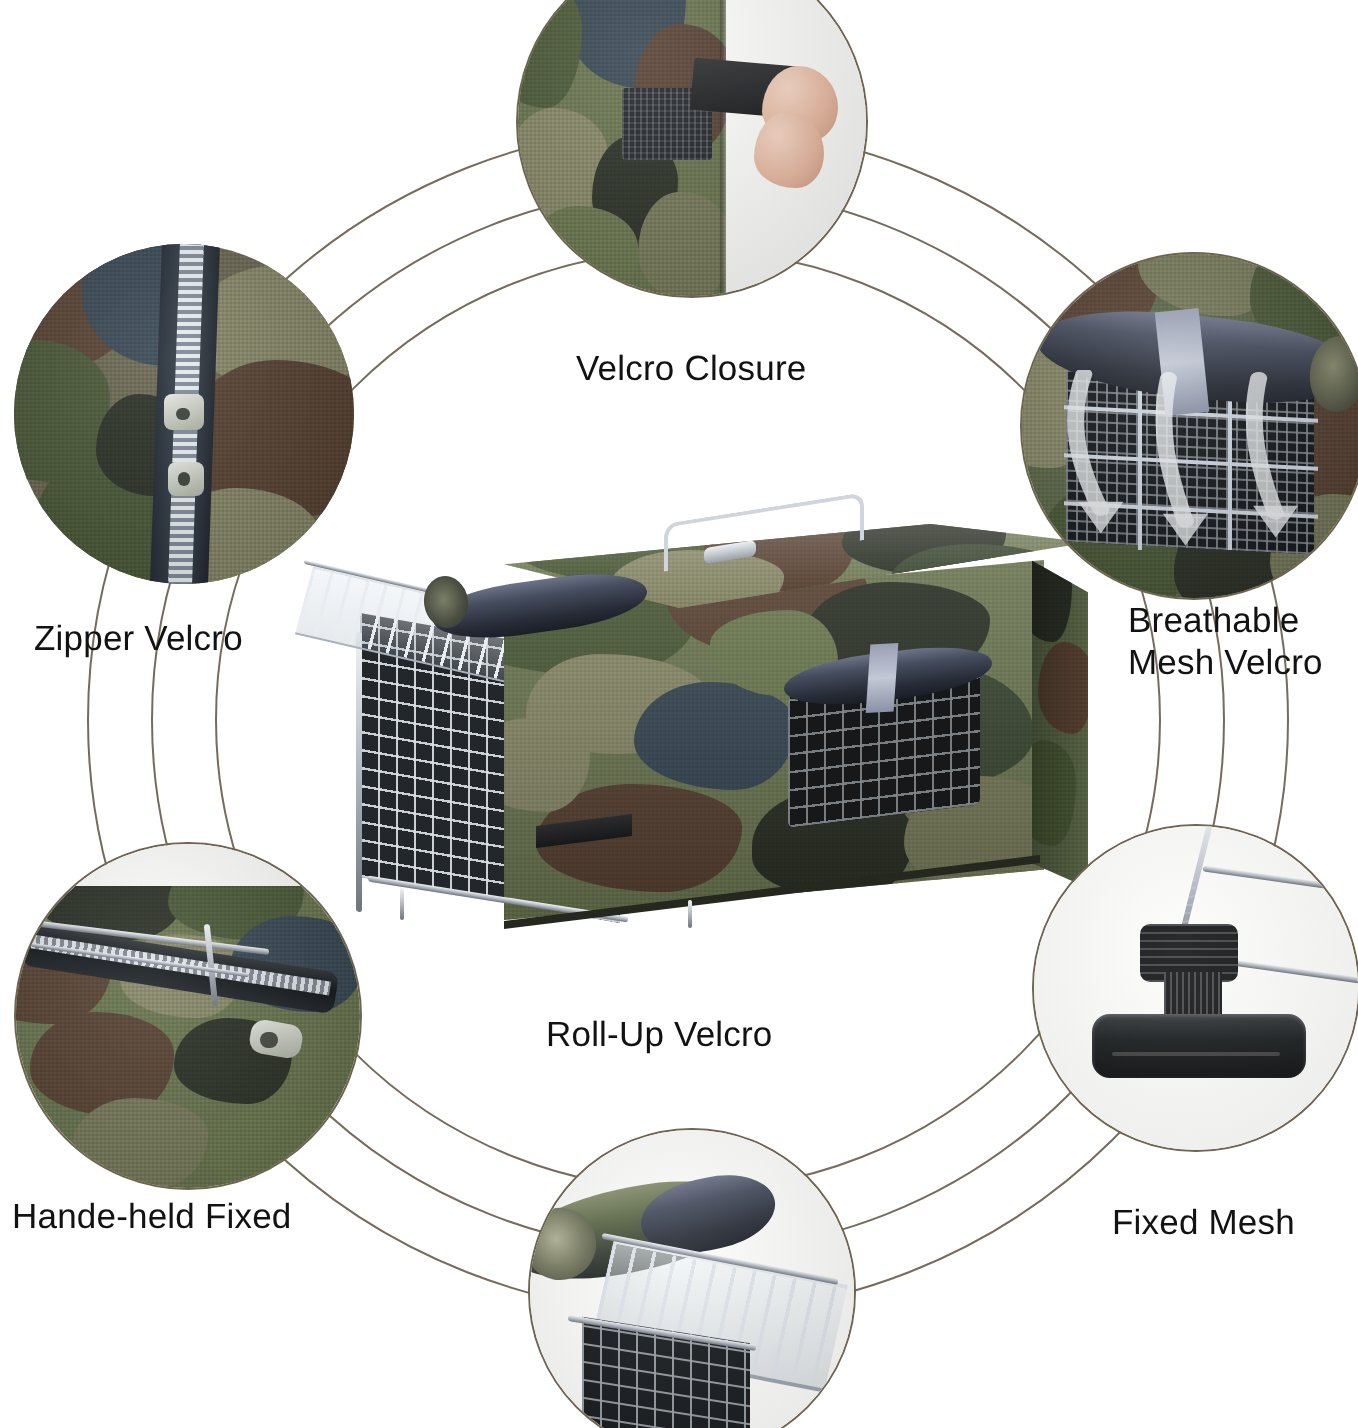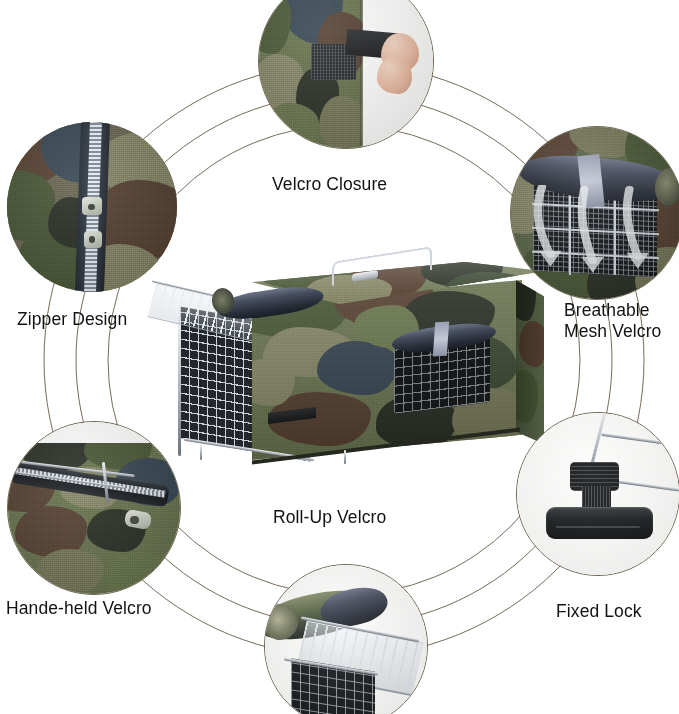--- a/index.html
+++ b/index.html
@@ -185,21 +185,21 @@
 
       <div class="velcro" style="left:30%;top:40%;width:26%;height:21%;"></div>
 
       <div class="blackstrap" style="left:50%;top:33%;width:30%;height:15%;transform:rotate(5deg);border-radius:2px;"></div>
 
       <div class="finger" style="left:70%;top:34%;width:22%;height:22%;"></div>
       <div class="finger" style="left:68%;top:47%;width:20%;height:22%;"></div>
       <div class="shade" style="background:radial-gradient(ellipse at 35% 30%,rgba(255,255,255,.12),rgba(0,0,0,.14));"></div>
     </div>
   </div>
-  <div class="flabel" style="left:272px;top:174px;">Velcro Closure</div>
+  <div class="flabel" style="left:288px;top:174px;">Velcro Closure</div>
 
   <div class="fcircle" style="left:7px;top:122px;width:170px;height:170px;">
     <div class="photo">
       <div class="camo" style="background-color:#6f6b55;">
         <div class="blob g3" style="left:-20%;top:-10%;width:58%;height:46%;"></div>
         <div class="blob g5" style="left:20%;top:-12%;width:40%;height:48%;"></div>
         <div class="blob g1" style="left:-14%;top:28%;width:42%;height:42%;"></div>
         <div class="blob g2" style="left:52%;top:6%;width:52%;height:38%;border-radius:55% 45% 40% 60%/50% 50% 50% 50%;"></div>
         <div class="blob g3" style="left:50%;top:34%;width:58%;height:46%;"></div>
         <div class="blob g1" style="left:6%;top:62%;width:44%;height:40%;"></div>
@@ -210,21 +210,21 @@
 
       <div class="ziptape" style="left:42%;top:-4%;width:17%;height:108%;transform:rotate(2deg);"></div>
       <div class="zipteeth" style="left:47%;top:-4%;width:7%;height:108%;transform:rotate(2deg);"></div>
       <div class="zippull" style="left:44%;top:44%;width:12%;height:11%;"></div>
       <div style="position:absolute;left:47.5%;top:48%;width:4%;height:4%;background:#3a4038;border-radius:50%;"></div>
       <div class="zippull" style="left:45%;top:64%;width:11%;height:10%;"></div>
       <div style="position:absolute;left:48%;top:67%;width:4%;height:4%;background:#3a4038;border-radius:50%;"></div>
       <div class="shade" style="background:radial-gradient(ellipse at 40% 32%,rgba(255,255,255,.10),rgba(0,0,0,.16));"></div>
     </div>
   </div>
-  <div class="flabel" style="left:17px;top:309px;">Zipper Design</div>
+  <div class="flabel" style="left:17px;top:309px;">Zipper Velcro</div>
 
   <div class="fcircle" style="left:510px;top:126px;width:172px;height:172px;border:1px solid #6f6450;">
     <div class="photo">
       <div class="camo" style="background-color:#5f6c4b;">
         <div class="blob g3" style="left:-10%;top:-12%;width:50%;height:40%;"></div>
         <div class="blob g8" style="left:34%;top:-16%;width:42%;height:34%;"></div>
         <div class="blob g1" style="left:66%;top:-8%;width:44%;height:38%;"></div>
         <div class="blob g2" style="left:-16%;top:26%;width:40%;height:36%;"></div>
         <div class="blob g3" style="left:70%;top:30%;width:44%;height:42%;"></div>
         <div class="blob g1" style="left:4%;top:66%;width:46%;height:40%;"></div>
@@ -295,21 +295,21 @@
 
       <div class="rod" style="left:2%;top:26%;width:72%;height:2.6px;transform:rotate(7deg);"></div>
       <div class="rod" style="left:56%;top:23%;width:2.6px;height:24%;transform:rotate(-6deg);"></div>
       <div class="rod" style="left:4%;top:33%;width:64%;height:2.2px;transform:rotate(8deg);"></div>
 
       <div class="zippull" style="left:68%;top:52%;width:15%;height:10%;transform:rotate(10deg);border-radius:7px;"></div>
       <div style="position:absolute;left:71%;top:54.5%;width:5%;height:5%;background:#45483f;border-radius:50%;"></div>
       <div class="shade" style="background:radial-gradient(ellipse at 40% 35%,rgba(255,255,255,.10),rgba(0,0,0,.16));"></div>
     </div>
   </div>
-  <div class="flabel" style="left:6px;top:598px;">Hande-held Velcro</div>
+  <div class="flabel" style="left:6px;top:598px;">Hande-held Fixed</div>
 
   <div class="fcircle" style="left:264px;top:564px;width:162px;height:162px;border:1px solid #6f6450;">
     <div class="photo" style="background:#fdfdfc;">
 
       <div style="position:absolute;left:-6%;top:18%;width:74%;height:26%;
                   transform:rotate(-12deg);border-radius:48%/50%;
                   background:linear-gradient(180deg,#8a9170 0%,#5d6a48 34%,#2f3730 78%,#20261f 100%);"></div>
       <div style="position:absolute;left:-2%;top:24%;width:22%;height:22%;border-radius:50%;
                   background:radial-gradient(ellipse at 46% 42%,#b6b79a,#7d8165 45%,#3e4336);
                   transform:rotate(-12deg);"></div>
@@ -355,15 +355,15 @@
                   background-image:repeating-linear-gradient(90deg,rgba(255,255,255,.22) 0 1px,transparent 1px 3px);"></div>
 
       <div style="position:absolute;left:18%;top:58%;width:66%;height:20%;border-radius:9px;
                   background:linear-gradient(180deg,#3a3d40,#202325 40%,#131517);
                   box-shadow:inset 0 1px 2px rgba(255,255,255,.22);"></div>
       <div style="position:absolute;left:24%;top:70%;width:52%;height:2px;border-radius:2px;
                   background:rgba(255,255,255,.18);"></div>
       <div class="shade" style="background:radial-gradient(ellipse at 45% 38%,rgba(255,255,255,.06),rgba(0,0,0,.08));"></div>
     </div>
   </div>
-  <div class="flabel" style="left:556px;top:601px;">Fixed Lock</div>
+  <div class="flabel" style="left:556px;top:601px;">Fixed Mesh</div>
 
 </div>
 
 </body></html>

